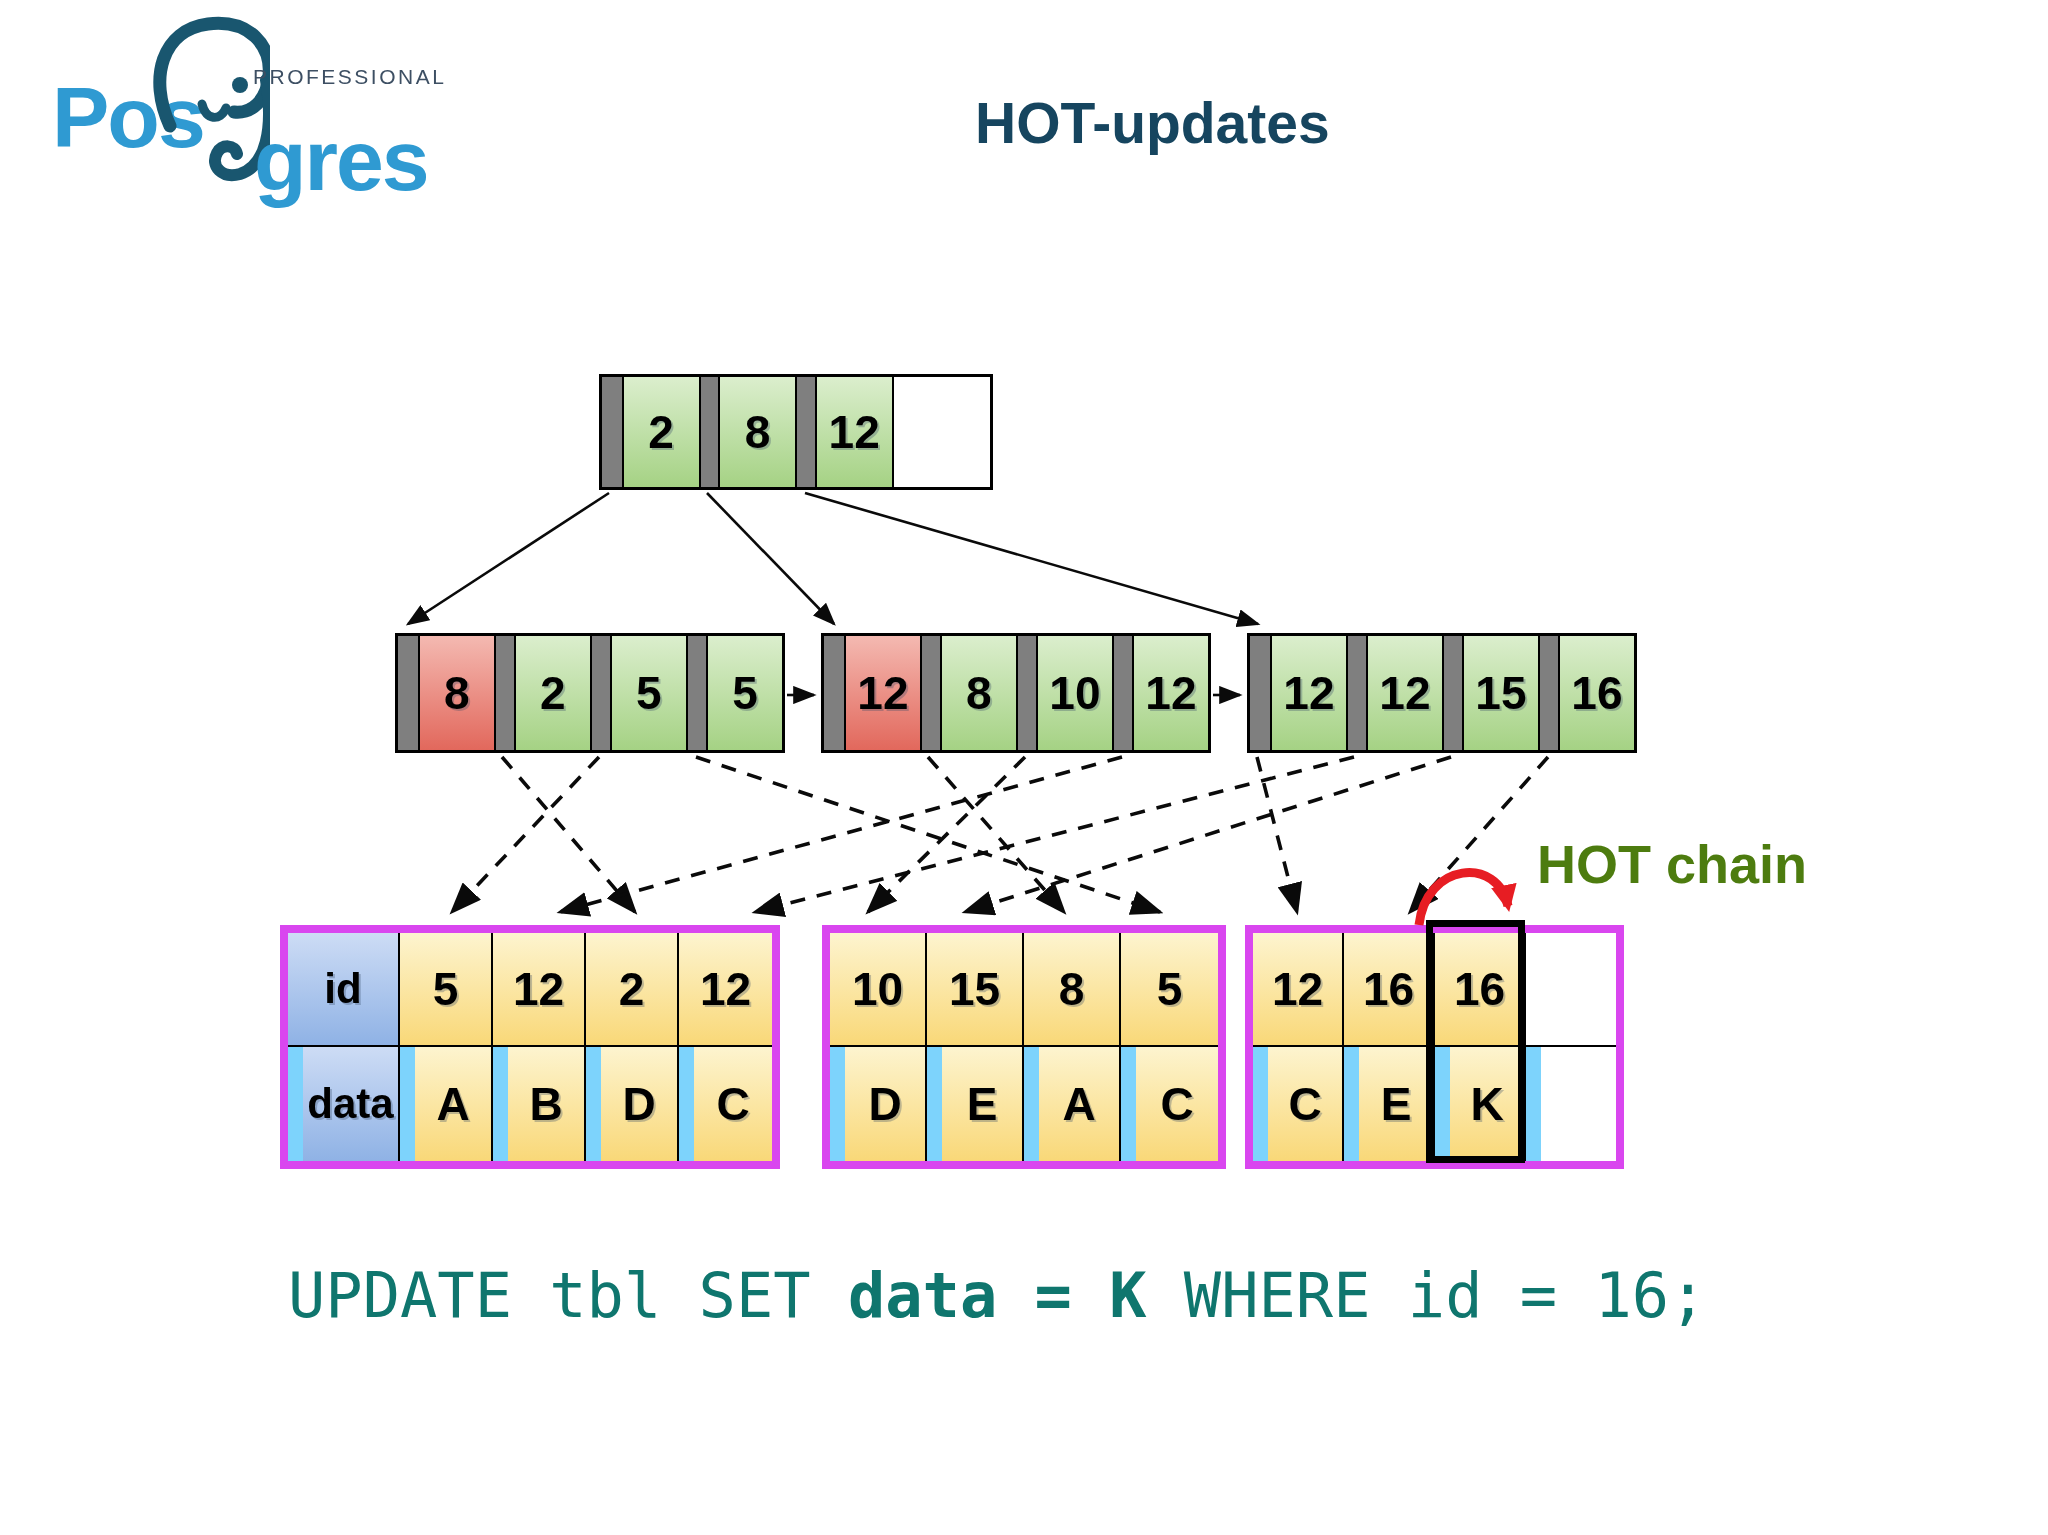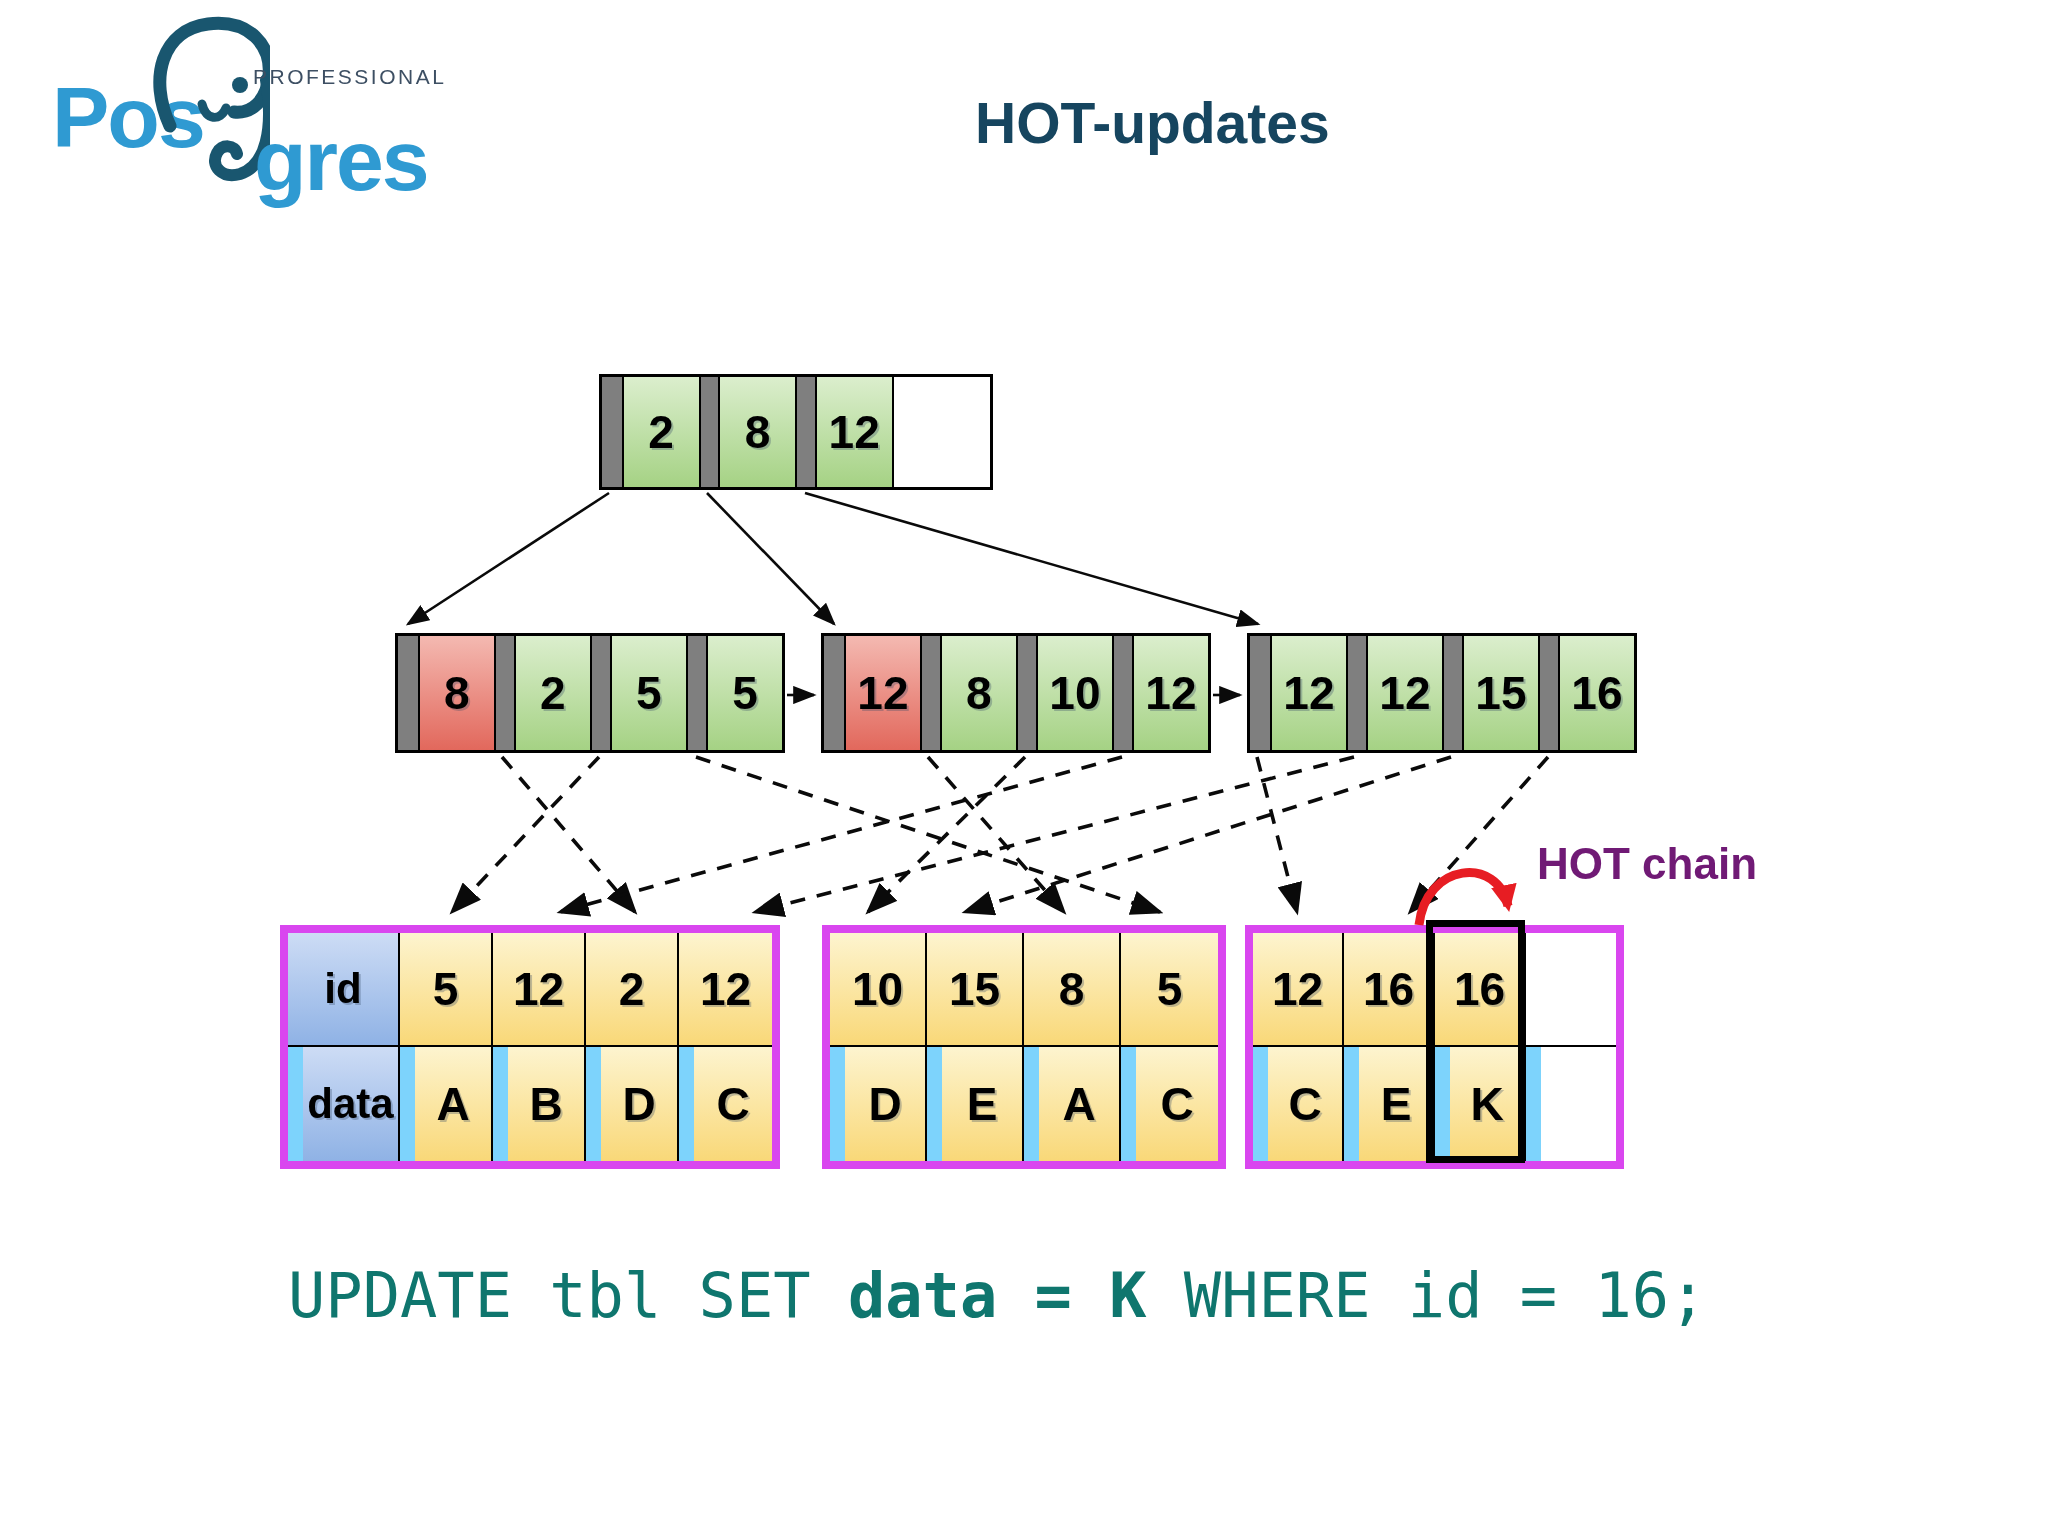--- a/index.html
+++ b/index.html
@@ -48,22 +48,22 @@
   .hpage .cell.lr{border-bottom:none;margin-left:15px;}
   .hpage .cell.hdr{background:linear-gradient(#cddcf5,#8fb2e5);font-size:42px;}
   .hpage .cell.white{background:#fff;}
   .p1{left:280px;grid-template-columns:112px 93px 93px 93px 93px;}
   .p2{left:822px;grid-template-columns:97px 97px 97px 97px;}
   .p3{left:1245px;grid-template-columns:91px 91px 91px 90px;}
 
   .hot-box{position:absolute;left:1426px;top:920px;width:99px;height:243px;
          box-sizing:border-box;border:7px solid #000;pointer-events:none;}
 
-  .hot-label{position:absolute;left:1537px;top:843px;font-size:44px;line-height:42px;
-         font-weight:700;color:#701a75;}
+  .hot-label{position:absolute;left:1537px;top:843px;font-size:54px;line-height:42px;
+         font-weight:700;color:#4d7c0f;}
 
   
   .arrows{position:absolute;left:0;top:0;width:2048px;height:1535px;pointer-events:none;}
 
   
   .sql{position:absolute;left:288px;top:1264px;font-family:"DejaVu Sans Mono", monospace;
        font-size:62px;line-height:64px;color:#0f766e;white-space:pre;}
   .sql .b{font-weight:700;}
 </style>
 </head>

